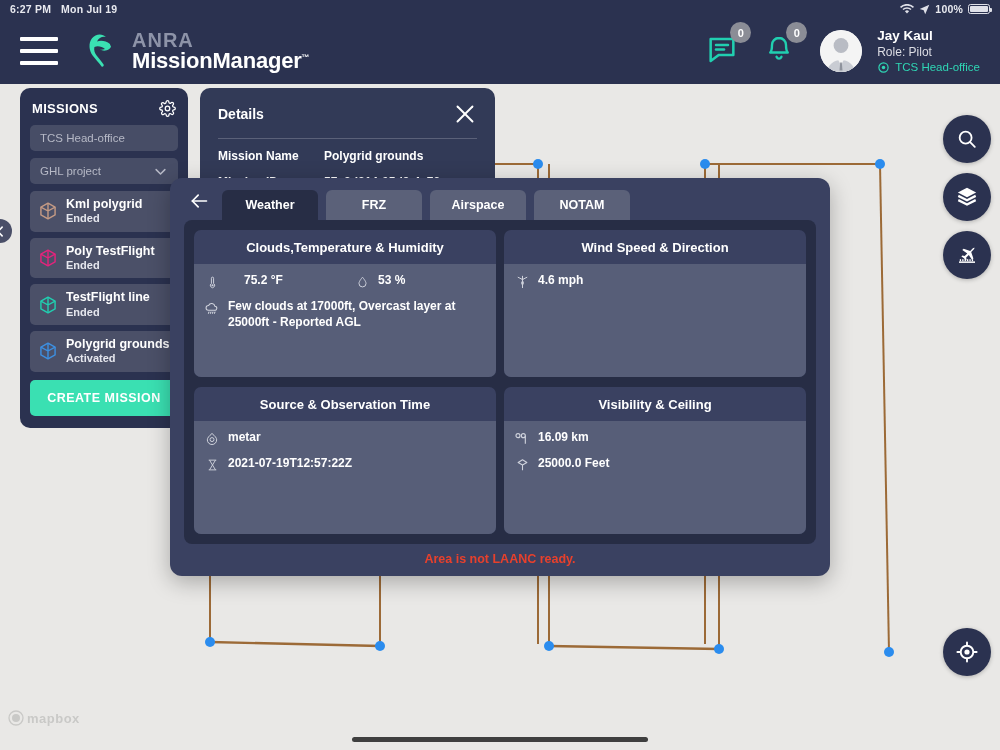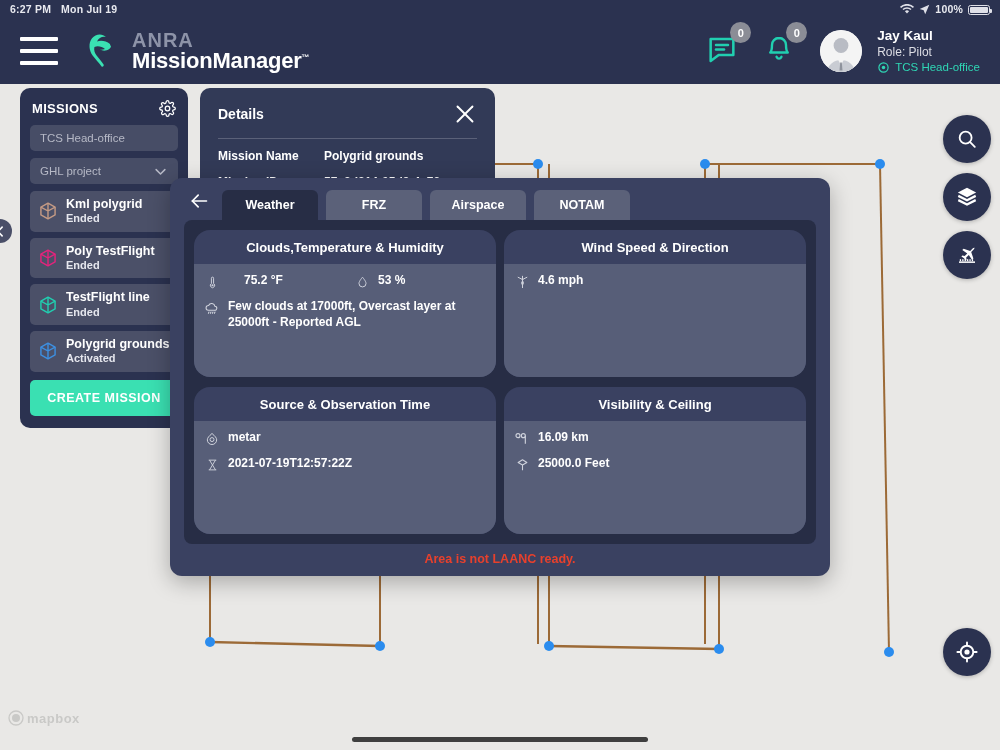--- a/index.html
+++ b/index.html
@@ -13,21 +13,21 @@
 
   
   .statusbar {
     position: absolute; top: 0; left: 0; width: 1000px; height: 18px;
     background: #2b3250; color: #e8e9ef;
     display: flex; align-items: center; padding: 0 10px;
     font-size: 10.5px; font-weight: bold; letter-spacing: .2px;
   }
   .sb-time { margin-right: 10px; }
   .sb-date {}
-  .sb-right { margin-left: auto; display: flex; align-items: flex-end; gap: 5px; }
+  .sb-right { margin-left: auto; display: flex; align-items: center; gap: 5px; }
   .sb-pct { font-size: 10.5px; font-weight: bold; }
   .batt {
     width: 22px; height: 10px; border: 1.3px solid #dfe0e8; border-radius: 2.5px;
     position: relative;
   }
   .batt::after {
     content: ""; position: absolute; right: -3px; top: 3px;
     width: 2px; height: 4px; background: #dfe0e8; border-radius: 0 1px 1px 0;
   }
   .batt i {
@@ -152,21 +152,21 @@
     height: 30px; min-width: 96px; padding: 0 16px; border-radius: 6px 6px 0 0;
     background: #5b6179; color: #ffffff; font-size: 12.5px; font-weight: bold;
     display: flex; align-items: center; justify-content: center; cursor: pointer;
   }
   .tab.active { background: #272d45; }
   .modal-body {
     flex: 1; margin: 0 14px 0 14px; background: #272d45; border-radius: 8px;
     padding: 10px; display: flex; flex-direction: column; gap: 10px;
   }
   .card-row { display: flex; gap: 8px; flex: 1; }
-  .wcard { flex: 1; background: #3a4161; border-radius: 16px; display: flex; flex-direction: column; overflow: hidden; }
+  .wcard { flex: 1; background: #3a4161; border-radius: 7px; display: flex; flex-direction: column; overflow: hidden; }
   .wcard-title {
     text-align: center; color: #ffffff; font-size: 13px; font-weight: bold;
     padding: 10px 6px 9px 6px;
   }
   .wcard-body { flex: 1; background: #575e78; padding: 9px 10px; }
   .wline { display: flex; align-items: flex-start; gap: 8px; margin-bottom: 9px; }
   .wline .wtext { color: #ffffff; font-size: 12px; font-weight: bold; line-height: 1.32; }
   .wline-pair { display: flex; gap: 0; margin-bottom: 9px; }
   .wline-pair > .wline { margin-bottom: 0; }
   .wline-pair > .wline:first-child { width: 150px; flex: none; gap: 24px; }

